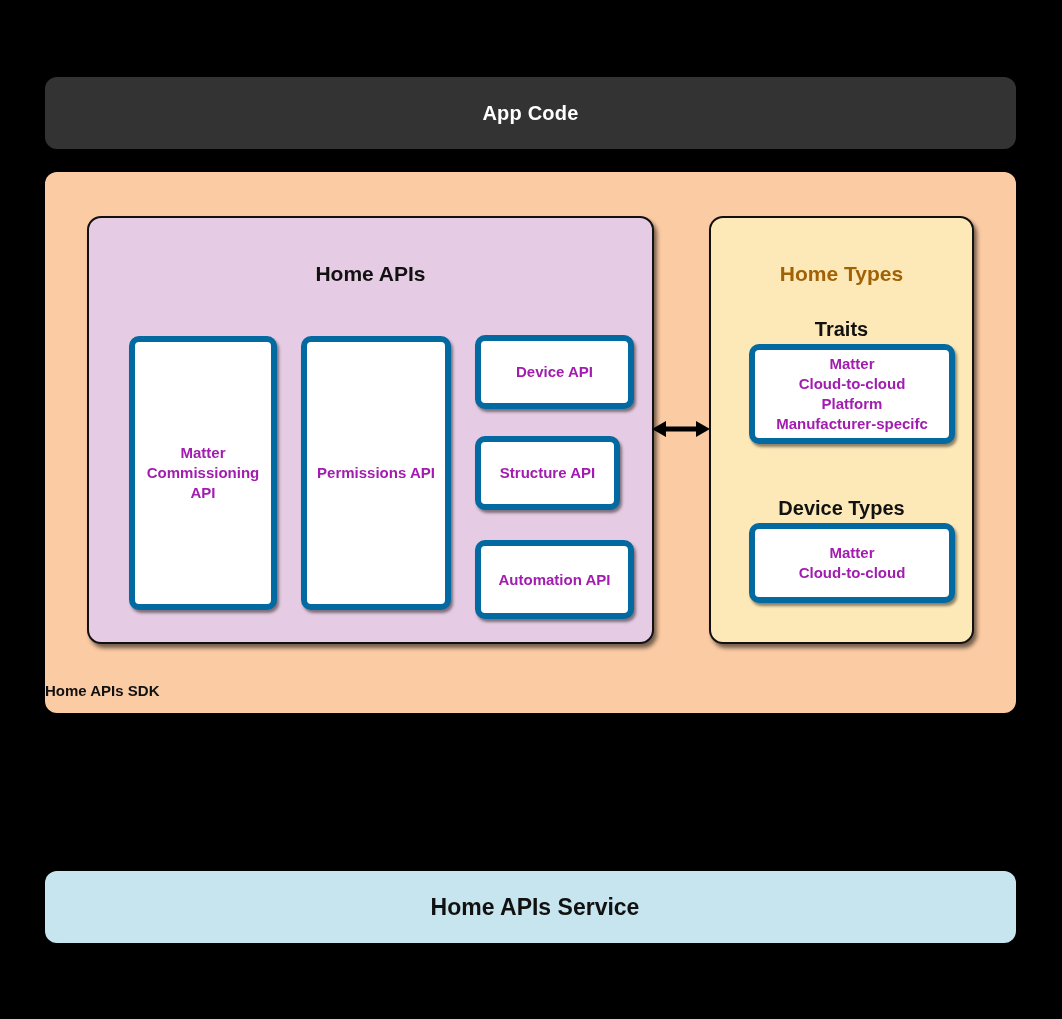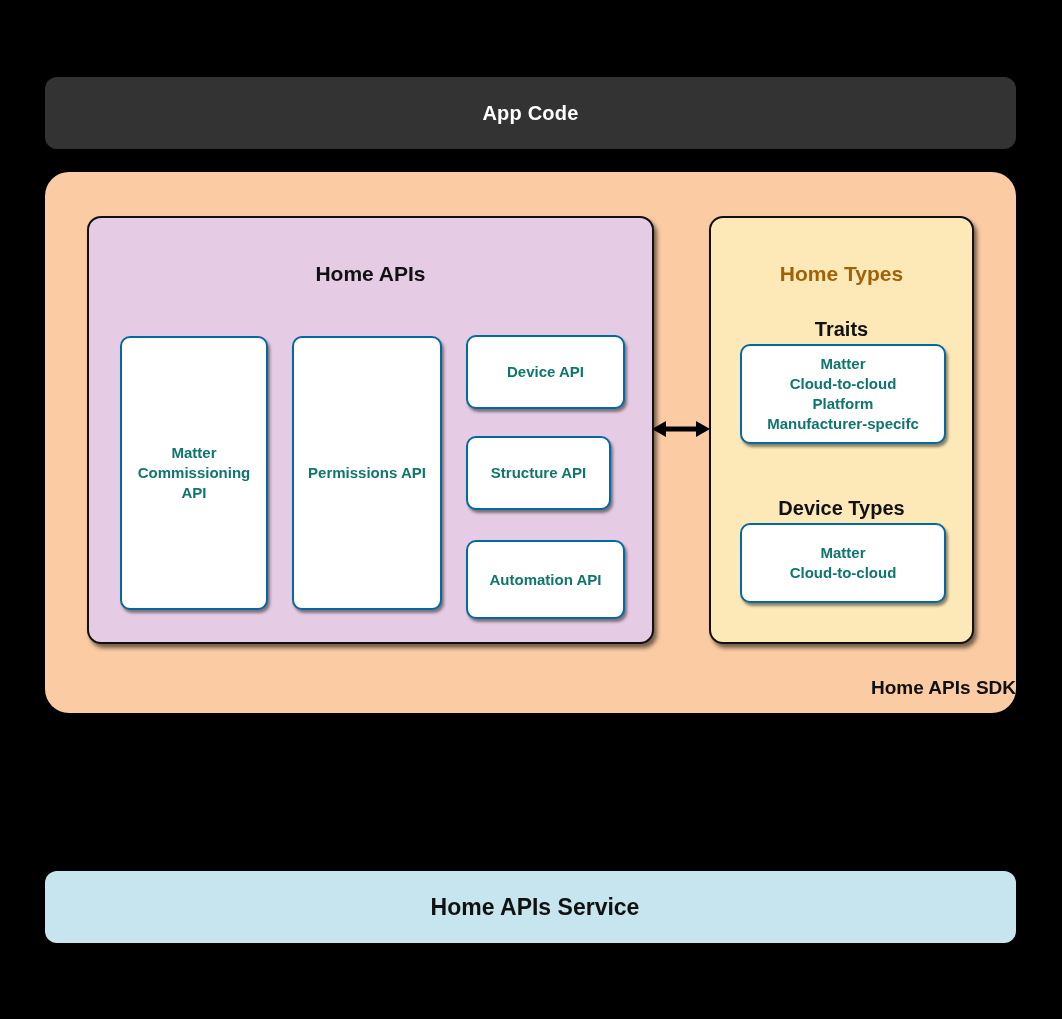--- a/index.html
+++ b/index.html
@@ -43,30 +43,30 @@
     letter-spacing: .2px;
   }
 
   
   .sdk-panel {
     left: 45px;
     top: 172px;
     width: 971px;
     height: 541px;
     background: #FBCBA4;
-    border-radius: 24px;
+    border-radius: 12px;
   }
   .sdk-label {
     position: absolute;
     left: 0;
     right: 0;
     bottom: 14px;
-    text-align: right;
-    color: #111111;
-    font-size: 19px;
+    text-align: left;
+    color: #111111;
+    font-size: 15px;
     font-weight: bold;
   }
 
   
   .homeapis-panel {
     left: 87px;
     top: 216px;
     width: 567px;
     height: 428px;
     background: #E5CBE3;
@@ -111,27 +111,28 @@
     font-size: 20px;
     font-weight: bold;
     color: #111111;
   }
   .sub-head.traits  { top: 100px; }
   .sub-head.devtype { top: 279px; }
 
   
   .card {
     background: #ffffff;
-    border: 2px solid #0369a1;
+    border: 6px solid #0369a1;
     border-radius: 10px;
-    color: #0f766e;
+    color: #a21caf;
     font-size: 15px;
     font-weight: bold;
     line-height: 1.33;
     box-shadow: 2px 3px 3px rgba(0,0,0,.45);
+    margin-left: 9px;
   }
 
   
   .card-matter-comm { left: 31px;  top: 118px; width: 148px; height: 274px; }
   .card-permissions { left: 203px; top: 118px; width: 150px; height: 274px; }
   .card-device-api  { left: 377px; top: 117px; width: 159px; height: 74px; }
   .card-structure   { left: 377px; top: 218px; width: 145px; height: 74px; }
   .card-automation  { left: 377px; top: 322px; width: 159px; height: 79px; }
 
   

